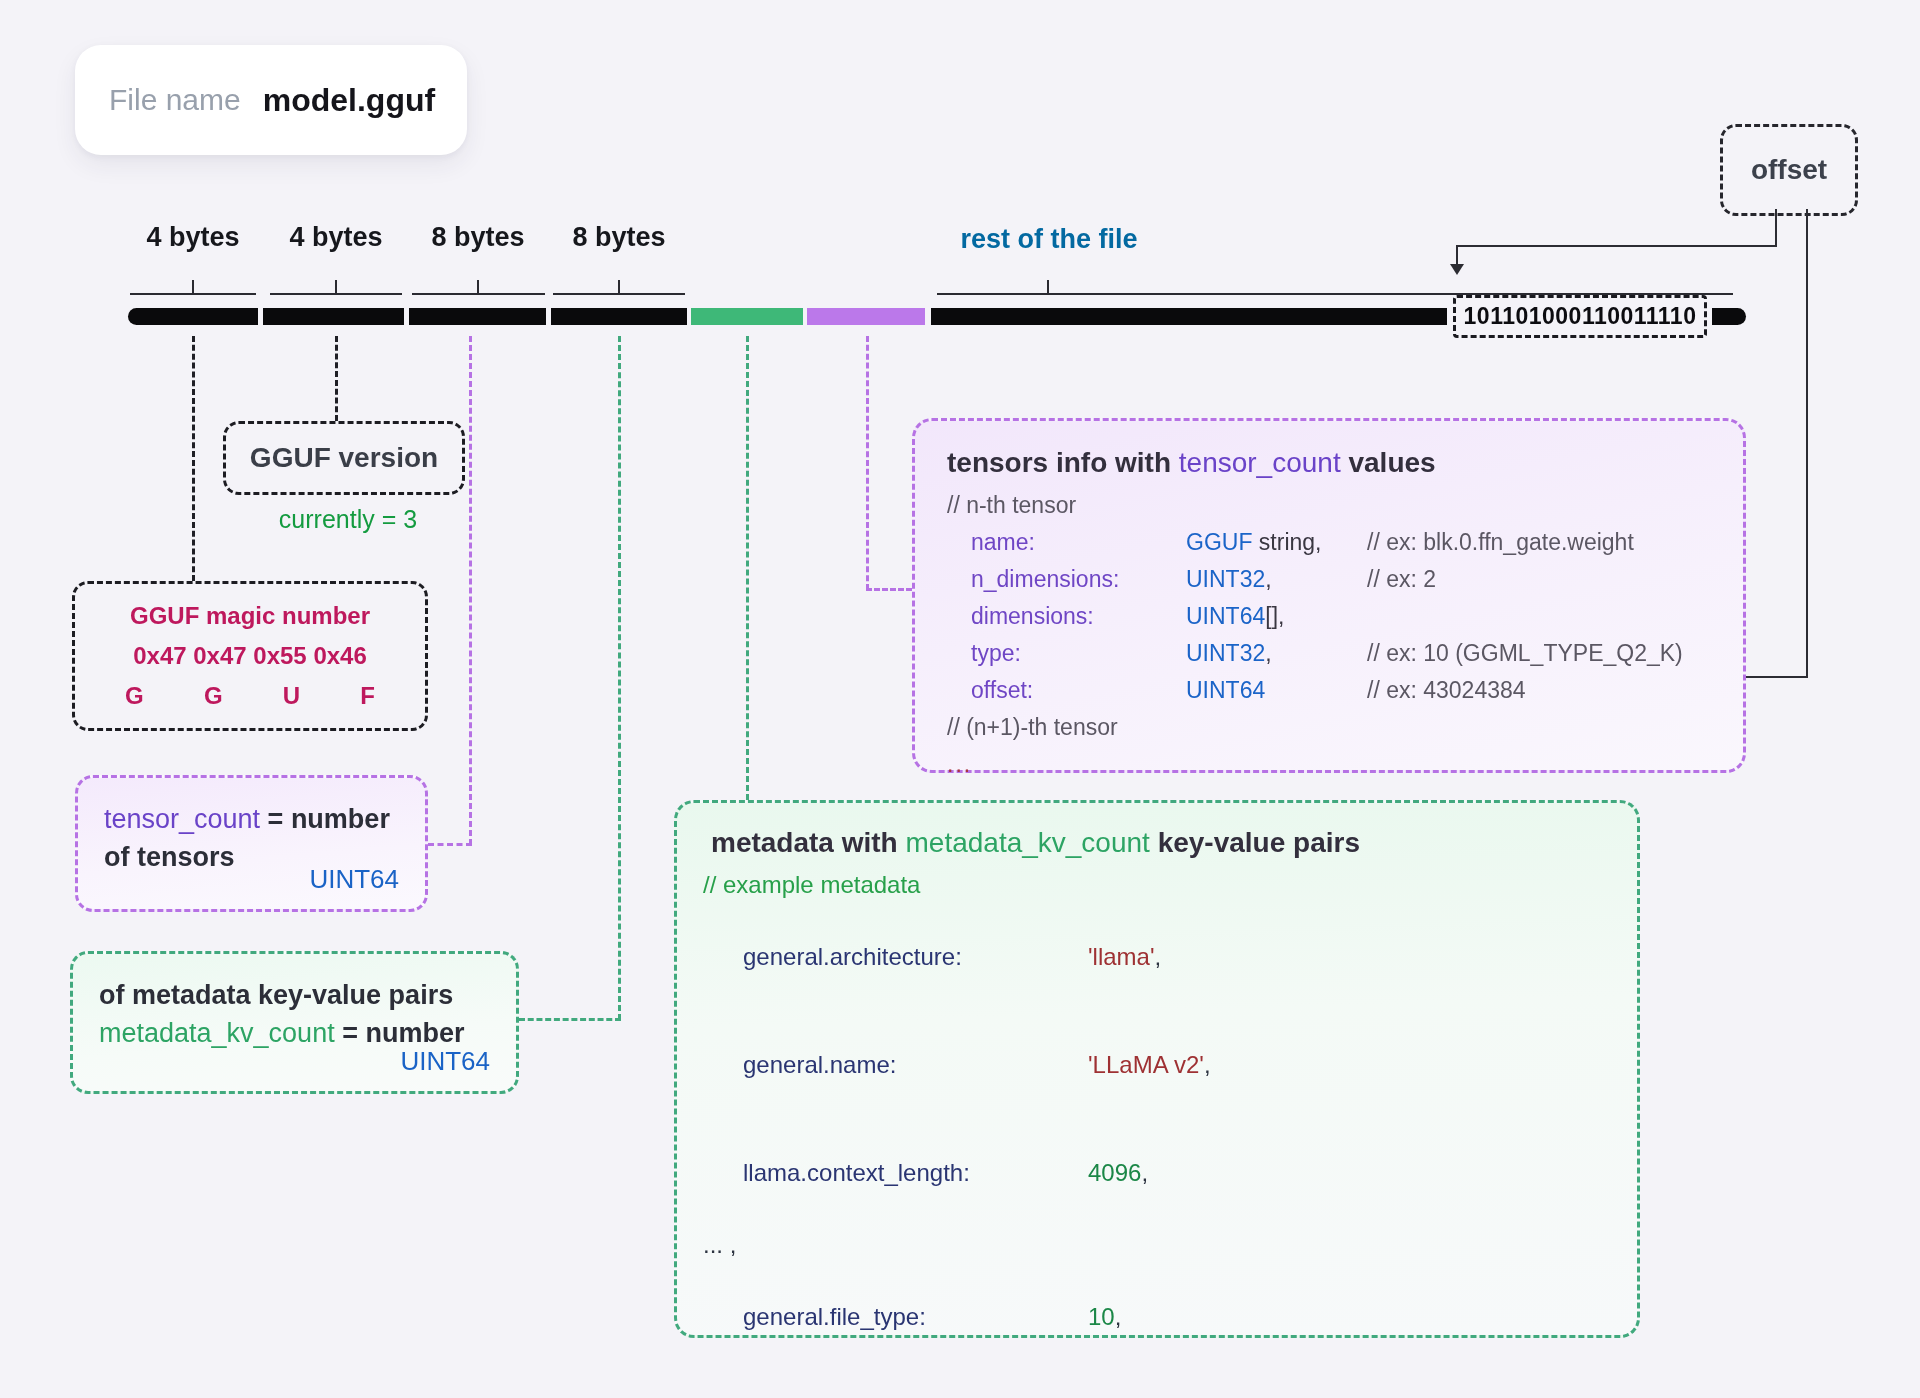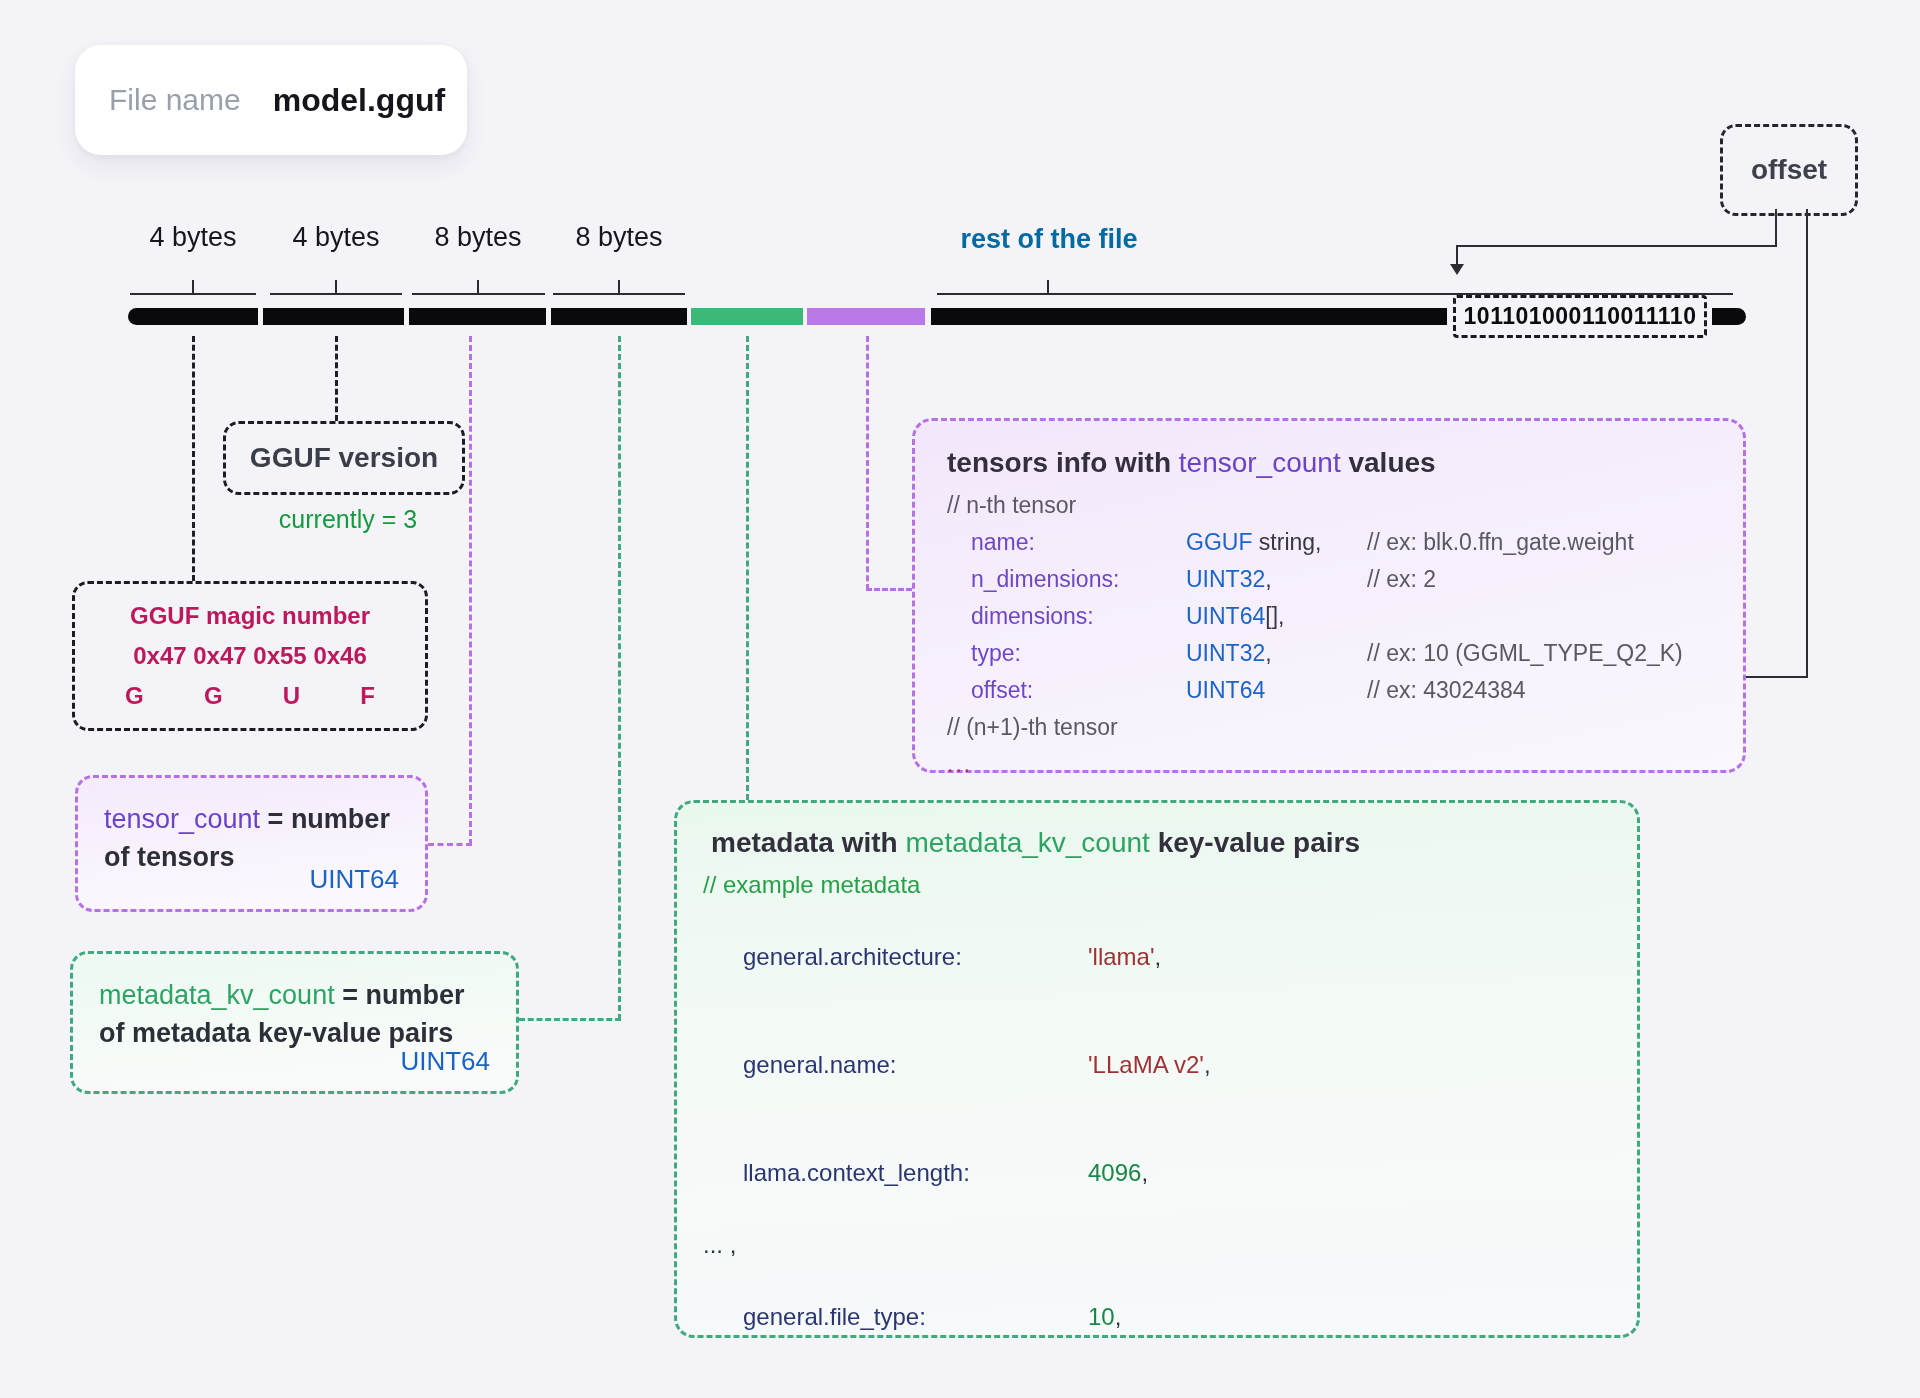--- a/index.html
+++ b/index.html
@@ -3,31 +3,31 @@
 <meta charset="utf-8">
 <style>
   html,body{margin:0;padding:0;}
   body{font-family:"Liberation Sans",sans-serif;background:#f4f3f8;}
   .mono{font-family:Liberation Sans, sans-serif;}
   #canvas{position:relative;width:1920px;height:1398px;background:#f4f3f8;overflow:hidden;}
 
   
   .badge{position:absolute;left:75px;top:45px;width:392px;height:110px;background:#ffffff;
          border-radius:26px;box-shadow:0 10px 24px rgba(40,40,70,.07),0 2px 6px rgba(40,40,70,.05);
-         display:flex;align-items:center;padding-left:34px;box-sizing:border-box;gap:32px;}
+         display:flex;align-items:center;padding-left:34px;box-sizing:border-box;gap:22px;}
   .badge .lbl{font-size:30px;color:#98a0ac;}
   .badge .val{font-size:32px;font-weight:bold;color:#15151b;}
 
   
   .offset-box{position:absolute;left:1720px;top:124px;width:132px;height:86px;border:3px dashed #26262d;
               border-radius:16px;display:flex;align-items:center;justify-content:center;
               font-size:28px;font-weight:bold;color:#3c414c;}
 
   
-  .byte-label{position:absolute;top:222px;width:160px;text-align:center;font-size:27px;font-weight:normal;color:#16171c;}
+  .byte-label{position:absolute;top:222px;width:160px;text-align:center;font-size:27px;font-weight:bold;color:#16171c;}
   .rest-label{position:absolute;top:224px;left:918px;width:262px;text-align:center;font-size:27px;font-weight:bold;color:#0369a1;}
 
   
   .bracket{position:absolute;top:280px;height:13px;border-bottom:2px solid #2a2a31;}
   .bracket .tick{position:absolute;bottom:0;width:2px;height:13px;background:#2a2a31;}
 
   
   .seg{position:absolute;top:308px;height:17px;background:#0a0a0c;}
   .seg.green{background:#3eb878;}
   .seg.purple{background:#bb78ea;}
@@ -176,24 +176,24 @@
 
   <div class="tc-box">
     <div class="count-line">
       <span class="code-p mono">tensor_count</span><span> = number</span>
     </div>
     <div class="count-line">of tensors</div>
     <div class="uint-tag mono">UINT64</div>
   </div>
 
   <div class="mkv-box">
+    <div class="count-line">of metadata key-value pairs</div>
     <div class="count-line">
       <span class="code-g mono">metadata_kv_count</span><span> = number</span>
     </div>
-    <div class="count-line">of metadata key-value pairs</div>
     <div class="uint-tag mono">UINT64</div>
   </div>
 
   <div class="tensors-box">
     <div class="box-title">
       <span>tensors info with </span><span class="code-p mono">tensor_count</span><span> values</span>
     </div>
     <div class="tcomment mono">// n-th tensor</div>
     <div class="trow mono">
       <span class="k">name:</span>

